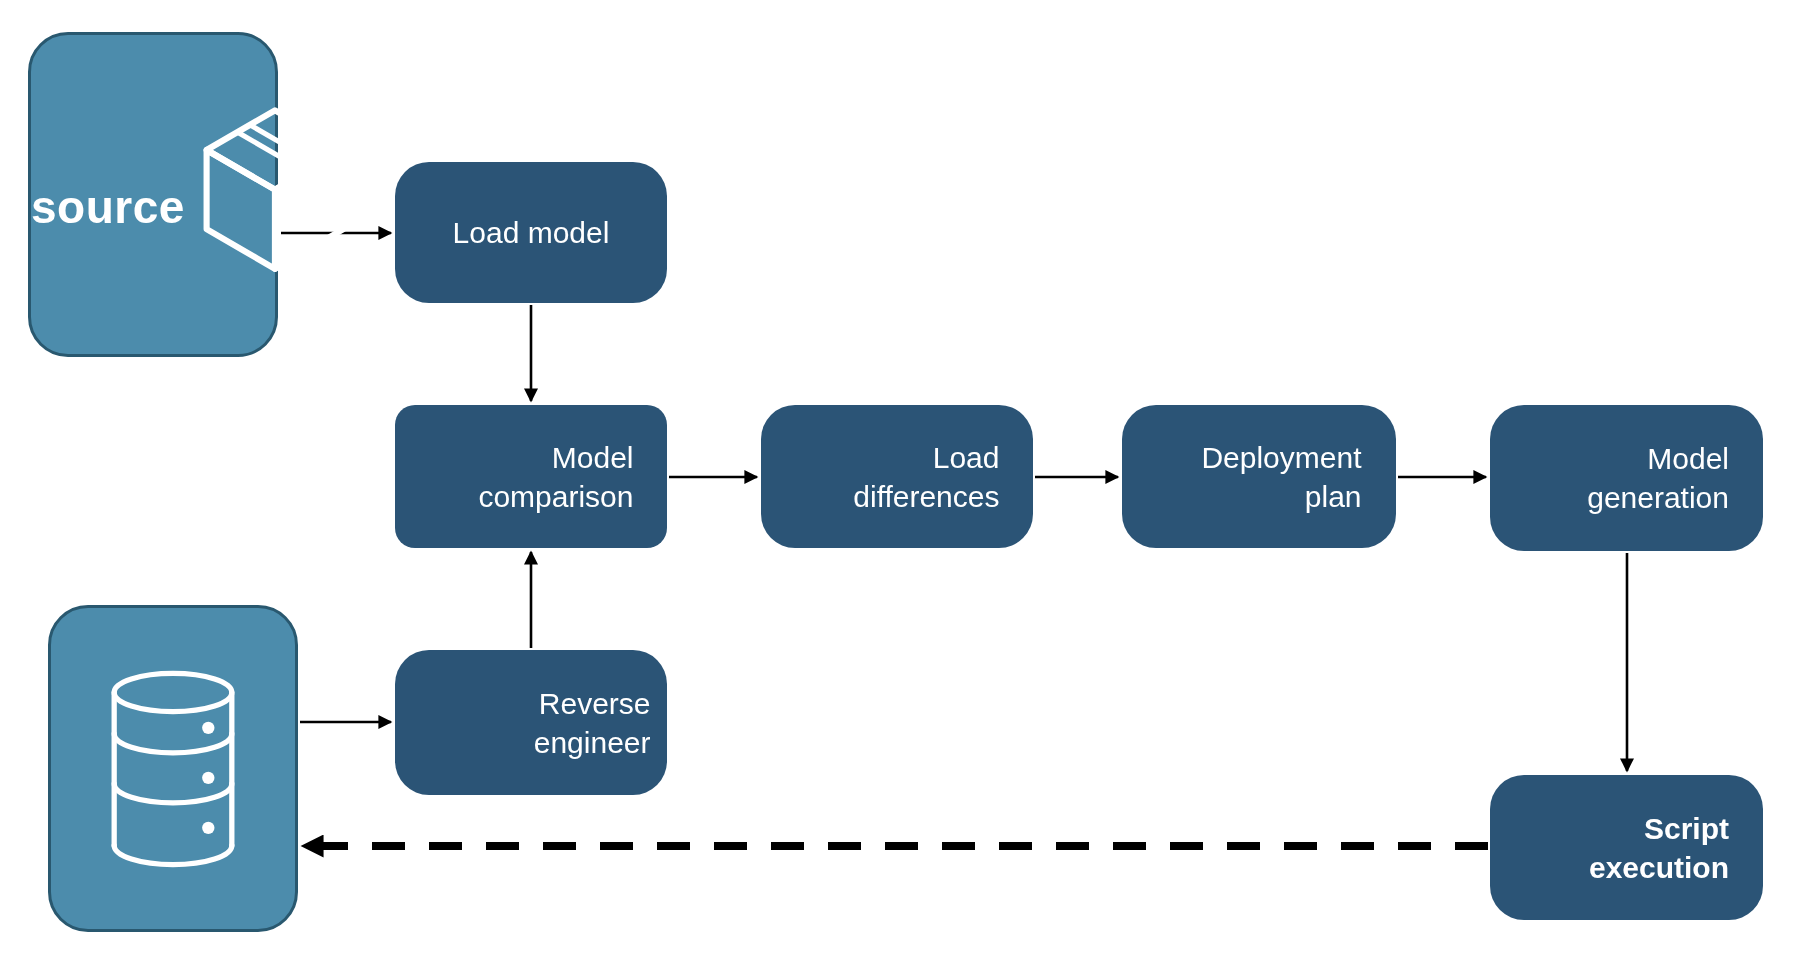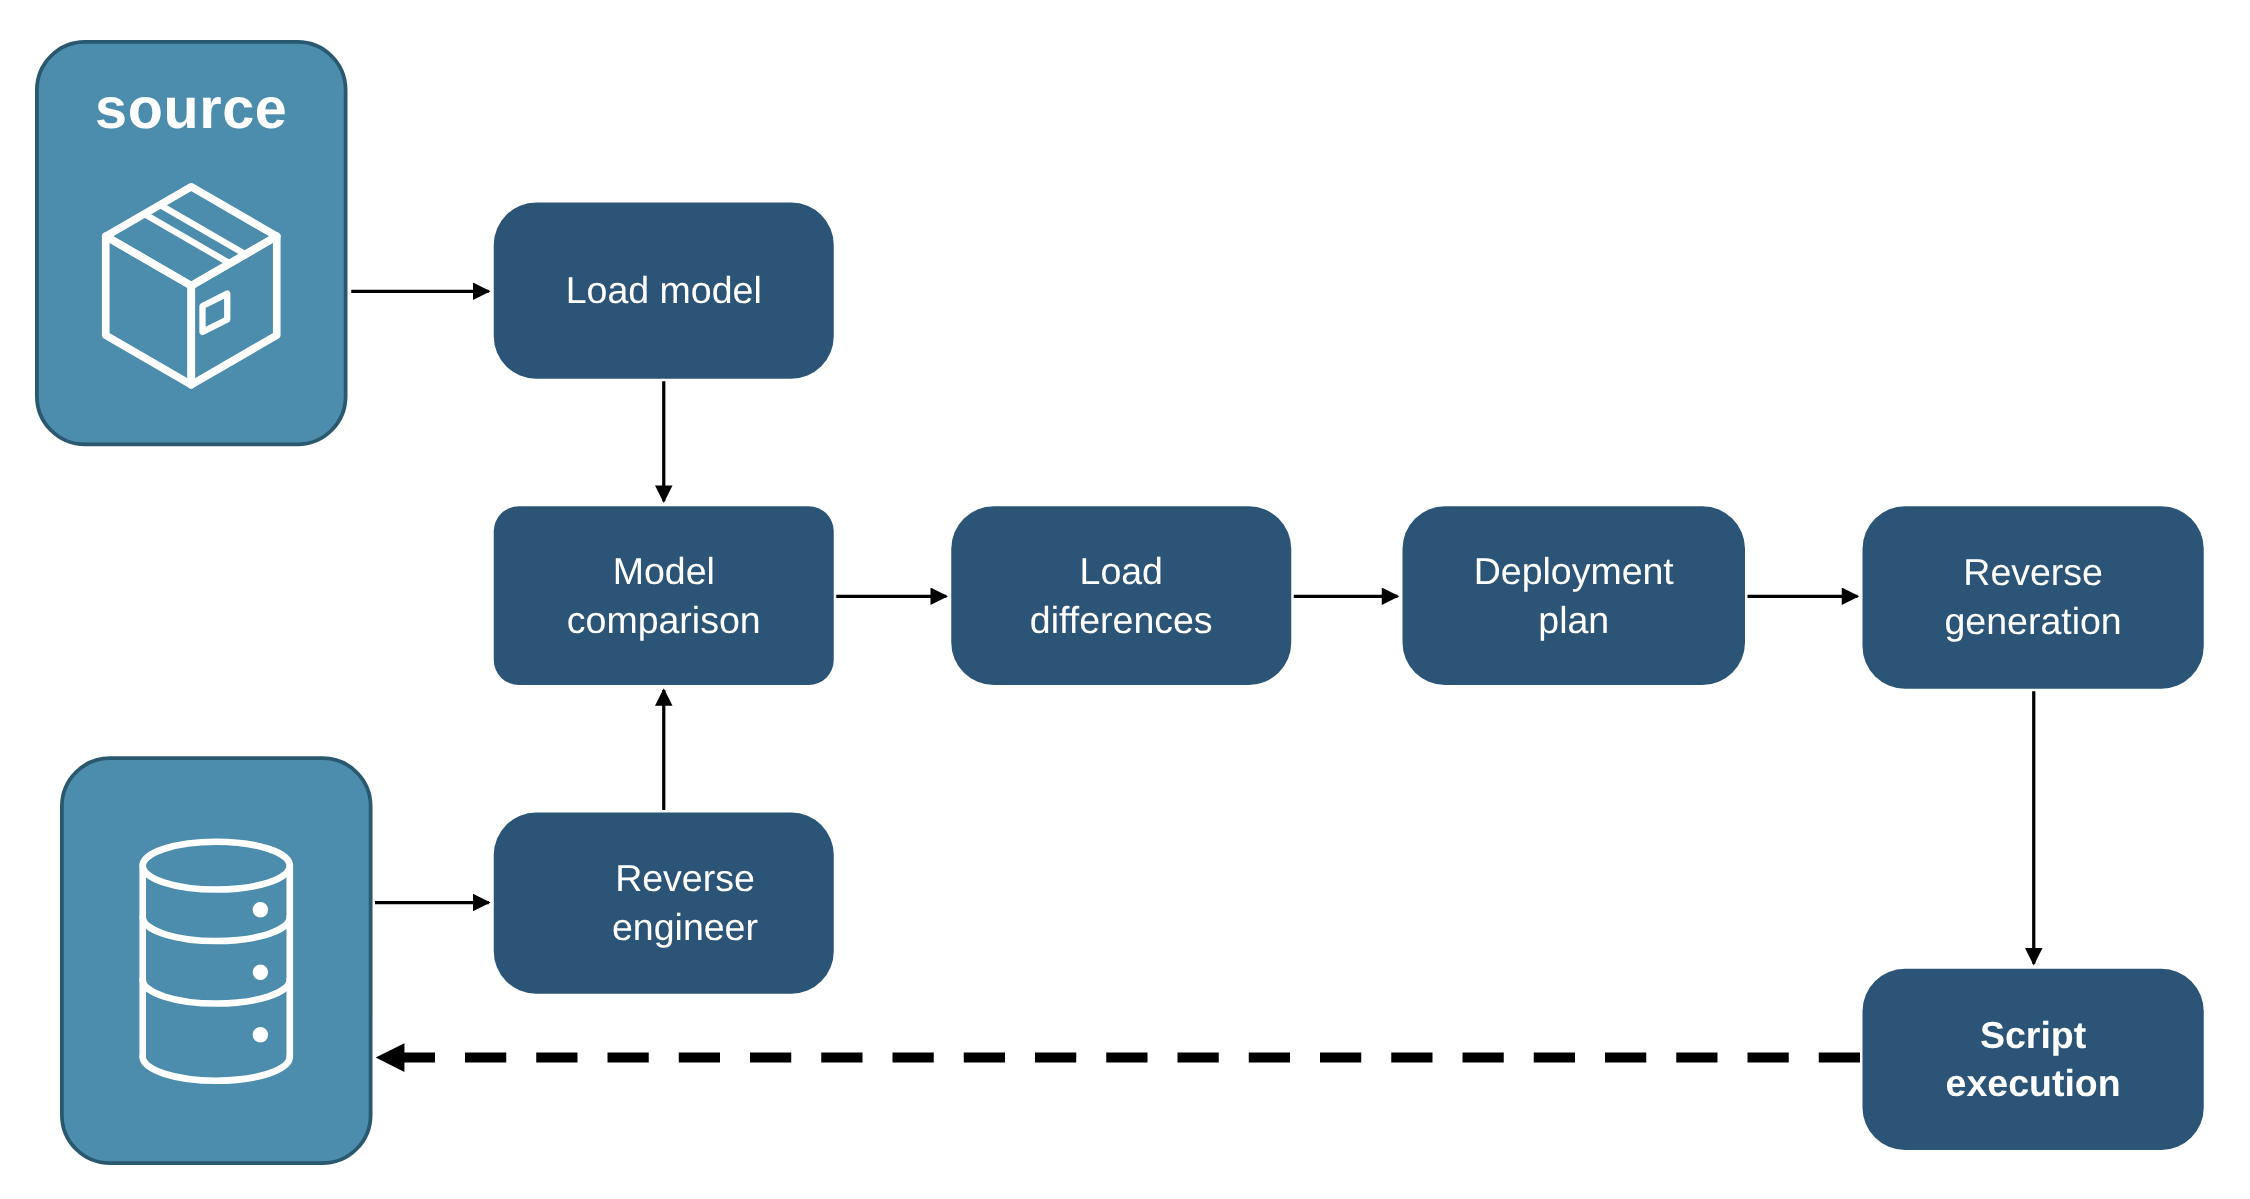--- a/index.html
+++ b/index.html
@@ -32,21 +32,21 @@
     stroke-width: 8;
     stroke-dasharray: 33 24;
   }
   .container-box {
     position: absolute;
     background: #4C8CAC;
     border: 3px solid #29586F;
     border-radius: 40px;
     box-sizing: border-box;
     display: flex;
-    flex-direction: column;
+    flex-direction: row;
     align-items: center;
   }
   .container-label {
     color: #ffffff;
     font-weight: bold;
     font-size: 46px;
     margin-top: 24px;
     letter-spacing: 0.5px;
   }
   .container-icon {
@@ -58,21 +58,21 @@
   .node {
     position: absolute;
     background: #2B5476;
     border-radius: 34px;
     display: flex;
     align-items: center;
     justify-content: center;
     color: #ffffff;
     font-size: 30px;
     line-height: 39px;
-    text-align: center;
+    text-align: right;
     box-sizing: border-box;
   }
   .node .lbl {
     max-width: 205px;
   }
   #node-load-model   { left: 395px;  top: 162px; width: 272px; height: 141px; }
   #node-model-comparison  { left: 395px;  top: 405px; width: 272px; height: 143px; border-radius: 20px; }
   #node-model-differences { left: 761px;  top: 405px; width: 272px; height: 143px; }
   #node-deployment-plan   { left: 1122px; top: 405px; width: 274px; height: 143px; }
   #node-script-generation { left: 1490px; top: 405px; width: 273px; height: 146px; }
@@ -143,21 +143,21 @@
   <div class="node" id="node-model-comparison">
     <span class="lbl">Model comparison</span>
   </div>
   <div class="node" id="node-model-differences">
     <span class="lbl">Load differences</span>
   </div>
   <div class="node" id="node-deployment-plan">
     <span class="lbl">Deployment plan</span>
   </div>
   <div class="node" id="node-script-generation">
-    <span class="lbl">Reverse generation</span>
+    <span class="lbl">Model generation</span>
   </div>
   <div class="node" id="node-reverse-engineer">
     <span class="lbl">Reverse engineer</span>
   </div>
   <div class="node" id="node-script-execution">
     <span class="lbl">Script execution</span>
   </div>
 
 </div>
 

